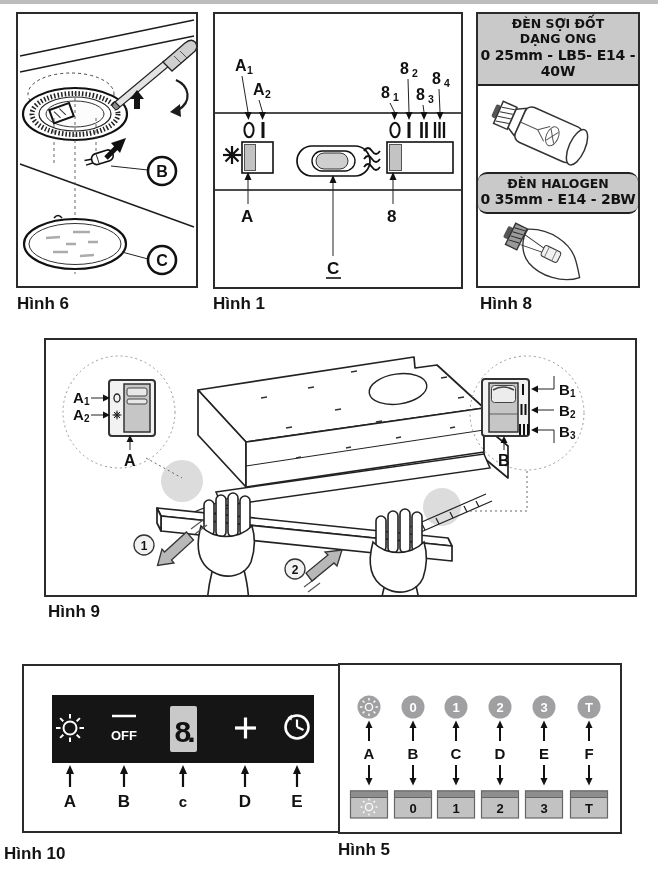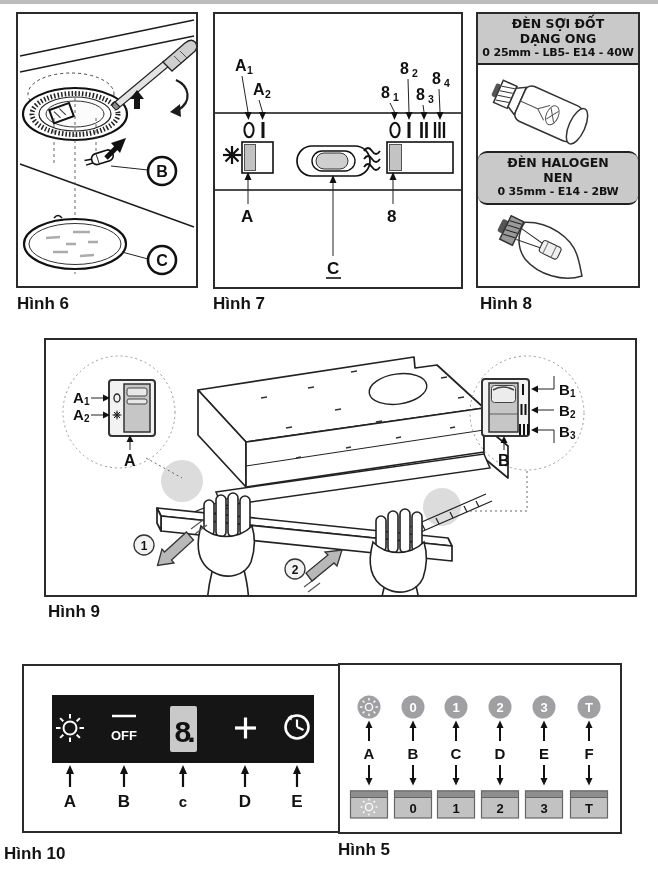--- a/index.html
+++ b/index.html
@@ -9,21 +9,21 @@
   .figbox{position:absolute;border:2px solid #2b2b2b;background:#fff;box-sizing:border-box;}
   .figbox svg{display:block;width:100%;height:100%;}
   .caption{position:absolute;font-family:Liberation Sans, sans-serif;
            font-weight:bold;font-size:17px;color:#141414;}
   
   .f8{display:flex;flex-direction:column;}
   .hdr{background:#c9c9c9;text-align:center;font-weight:bold;color:#121212;
        border-bottom:2px solid #222;padding:3px 1px 4px;line-height:1.18;
        font-family:"DejaVu Sans","Liberation Sans",sans-serif;}
   .hdr .l1{font-size:12.5px;}
-  .hdr .l3{font-size:11px;letter-spacing:-0.2px;}
+  .hdr .l3{font-size:14px;letter-spacing:-0.2px;}
   .hdr2{border-top:2px solid #222;border-radius:9px;}
   .bulbart{flex:0 0 auto;}
   .bulbart2{flex:1 1 auto;}
   
   text{font-family:"Liberation Sans",sans-serif;fill:#111;}
   .lbl{font-weight:bold;font-size:16px;}
   .lbl17{font-weight:bold;font-size:17px;}
   .lbl15{font-weight:bold;font-size:15px;}
   .sub{font-weight:bold;font-size:10.5px;}
   .sub9{font-weight:bold;font-size:10px;}
@@ -204,21 +204,21 @@
     <line x1="224" y1="75" x2="225" y2="98" class="thin"></line>
     <polygon points="221.5,98 228.5,98 225,106" fill="#111"></polygon>
   </g>
   <g>
     <line x1="178" y1="190" x2="178" y2="166" class="thin"></line>
     <polygon points="174.5,166 181.5,166 178,158" fill="#111"></polygon>
     <text x="172" y="208" class="lbl17">8</text>
   </g>
 </svg>
 </div>
-<div class="caption" style="left:213px;top:294px">Hình 7</div>
+<div class="caption" style="left:213px;top:294px">Hình 1</div>
 
 <div class="figbox f8" style="left:476px;top:12px;width:164px;height:276px">
   <div class="hdr">
     <div class="l1">ĐÈN SỢI ĐỐT</div>
     <div class="l1">DẠNG ONG</div>
     <div class="l3">0 25mm - LB5- E14 - 40W</div>
   </div>
   <svg class="bulbart" style="height:86px" viewBox="0 0 160 86">
     <g transform="translate(24,6) rotate(24)" fill="#fff" stroke="#333" stroke-width="1.5">
       <rect x="0" y="13" width="5" height="14" rx="2" fill="#555" stroke="none"></rect>
@@ -237,21 +237,20 @@
         <line x1="48" y1="20" x2="58" y2="12"></line>
             <line x1="48" y1="20" x2="58" y2="28"></line>
         <ellipse cx="64" cy="20" rx="6" ry="10"></ellipse>
         <line x1="60" y1="14" x2="68" y2="26"></line>
             <line x1="60" y1="26" x2="68" y2="14"></line>
       </g>
     </g>
   </svg>
   <div class="hdr hdr2">
     <div class="l1">ĐÈN HALOGEN</div>
-    <div class="l1">NEN</div>
     <div class="l3">0 35mm - E14 - 2BW</div>
   </div>
   <svg class="bulbart2" viewBox="0 0 160 80">
     <g transform="translate(34,4) rotate(26)" fill="#fff" stroke="#333" stroke-width="1.5">
       <rect x="-4" y="12" width="7" height="14" rx="2" fill="#555" stroke="none"></rect>
       <rect x="2" y="6" width="14" height="26" fill="#9a9a9a"></rect>
       <g stroke="#222" stroke-width="1">
         <line x1="3" y1="11" x2="15" y2="9"></line>
             <line x1="3" y1="16" x2="15" y2="14"></line>
         <line x1="3" y1="21" x2="15" y2="19"></line>

